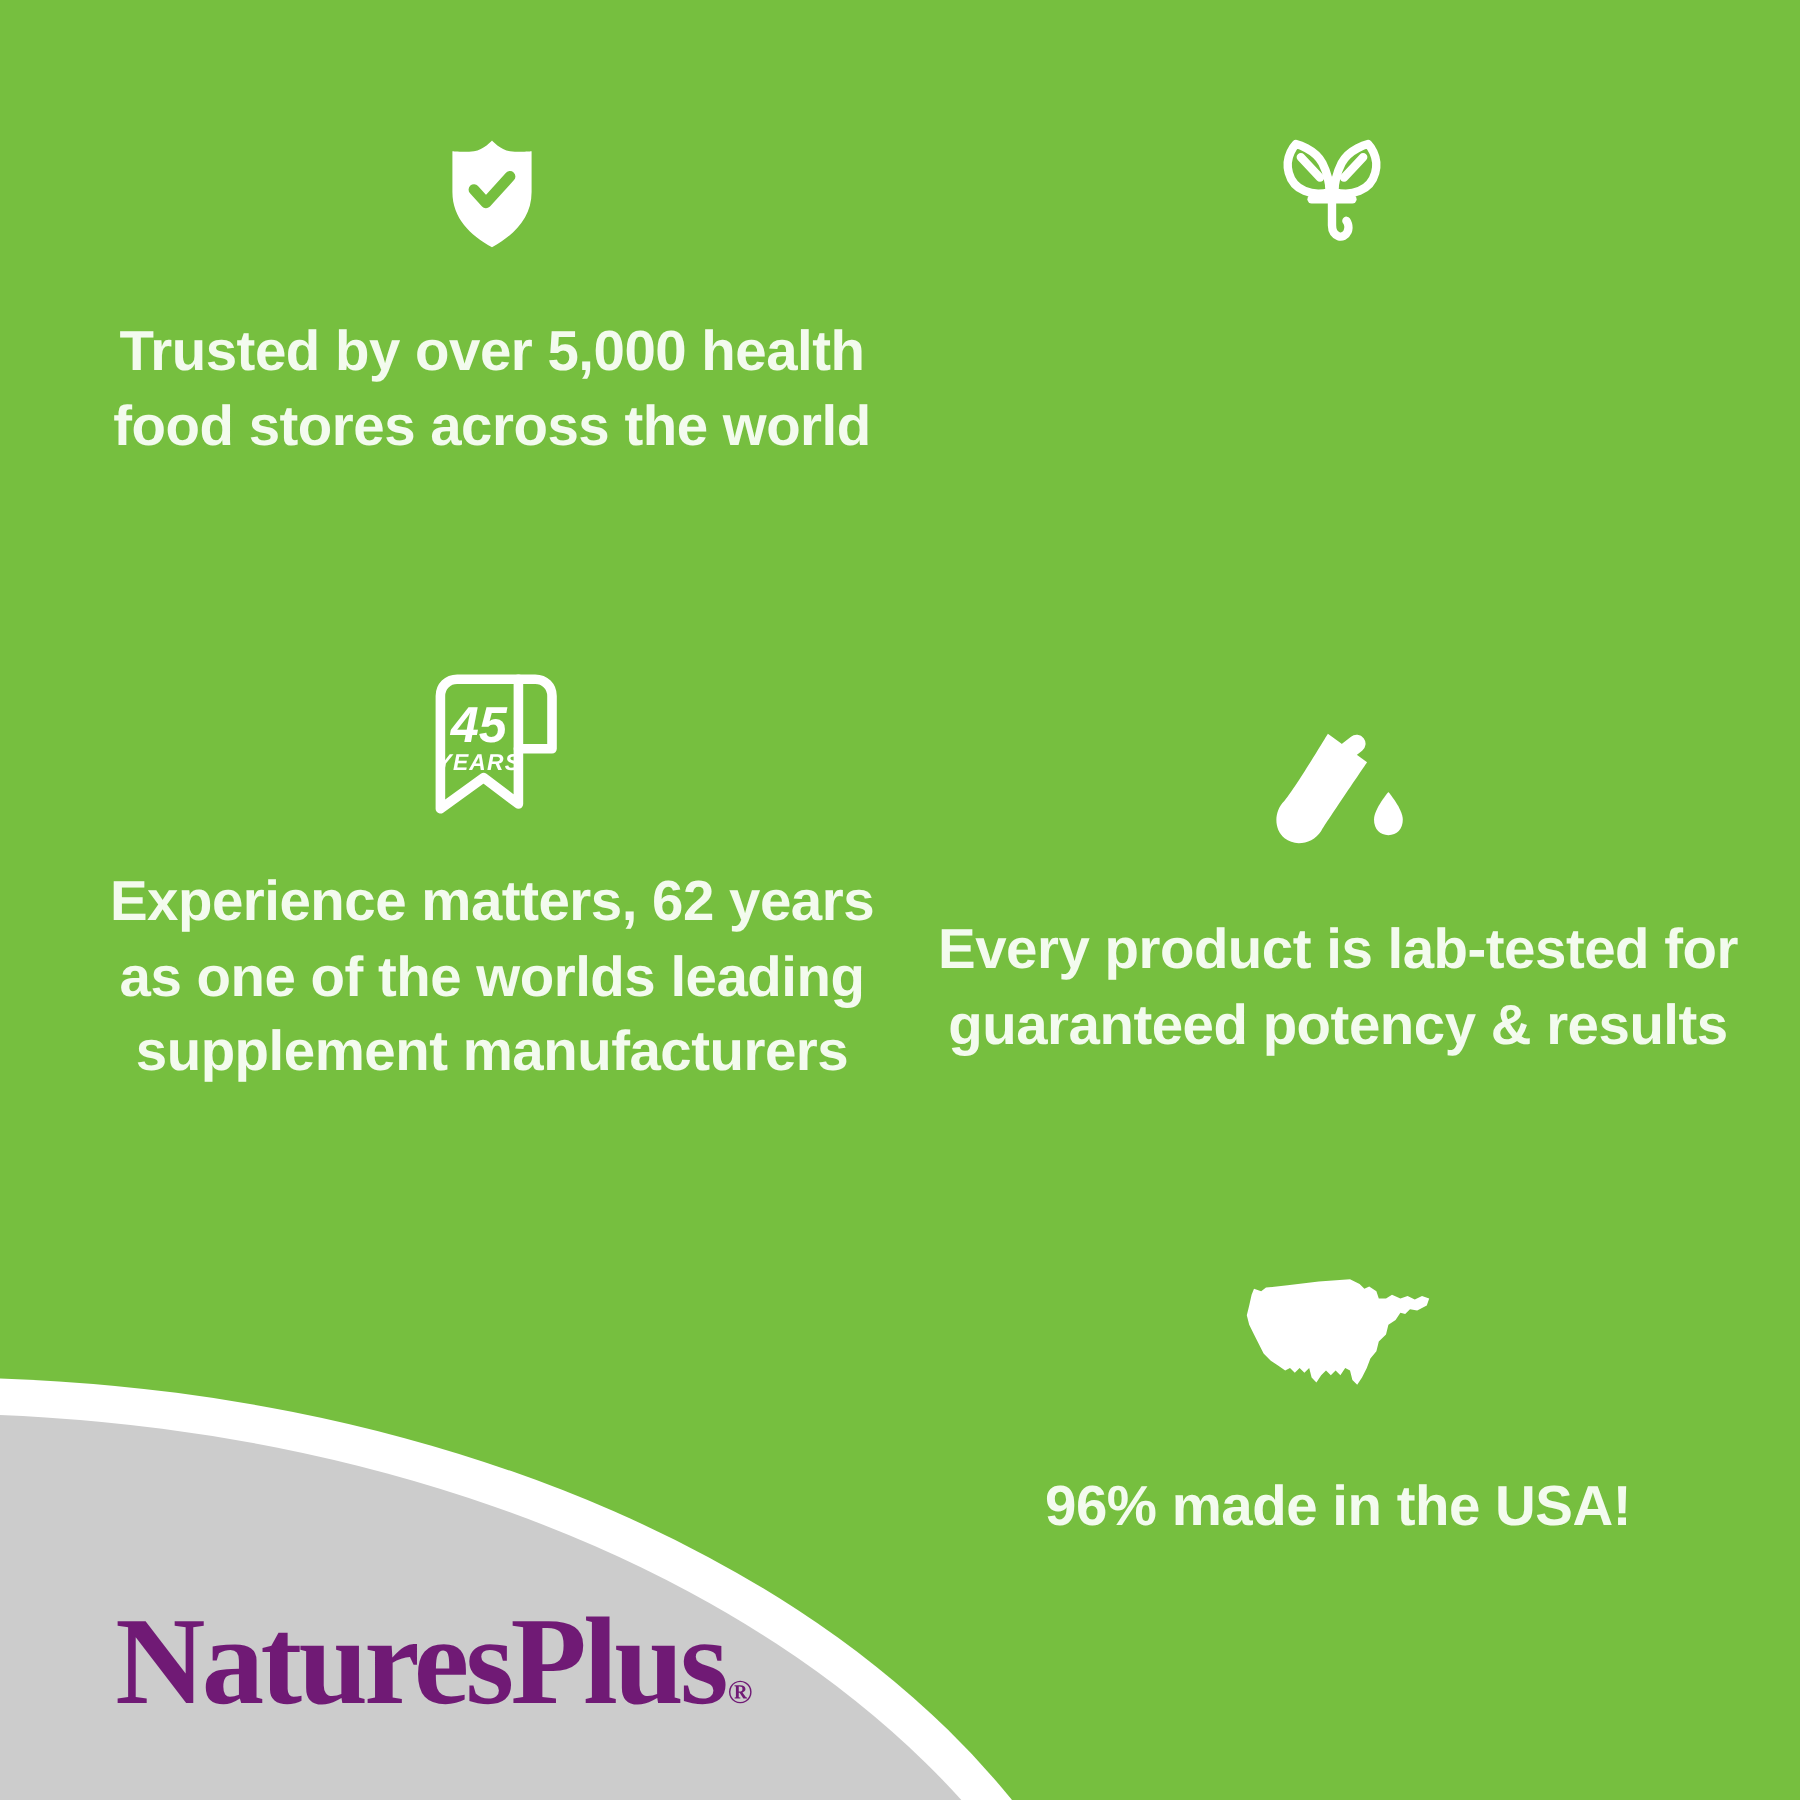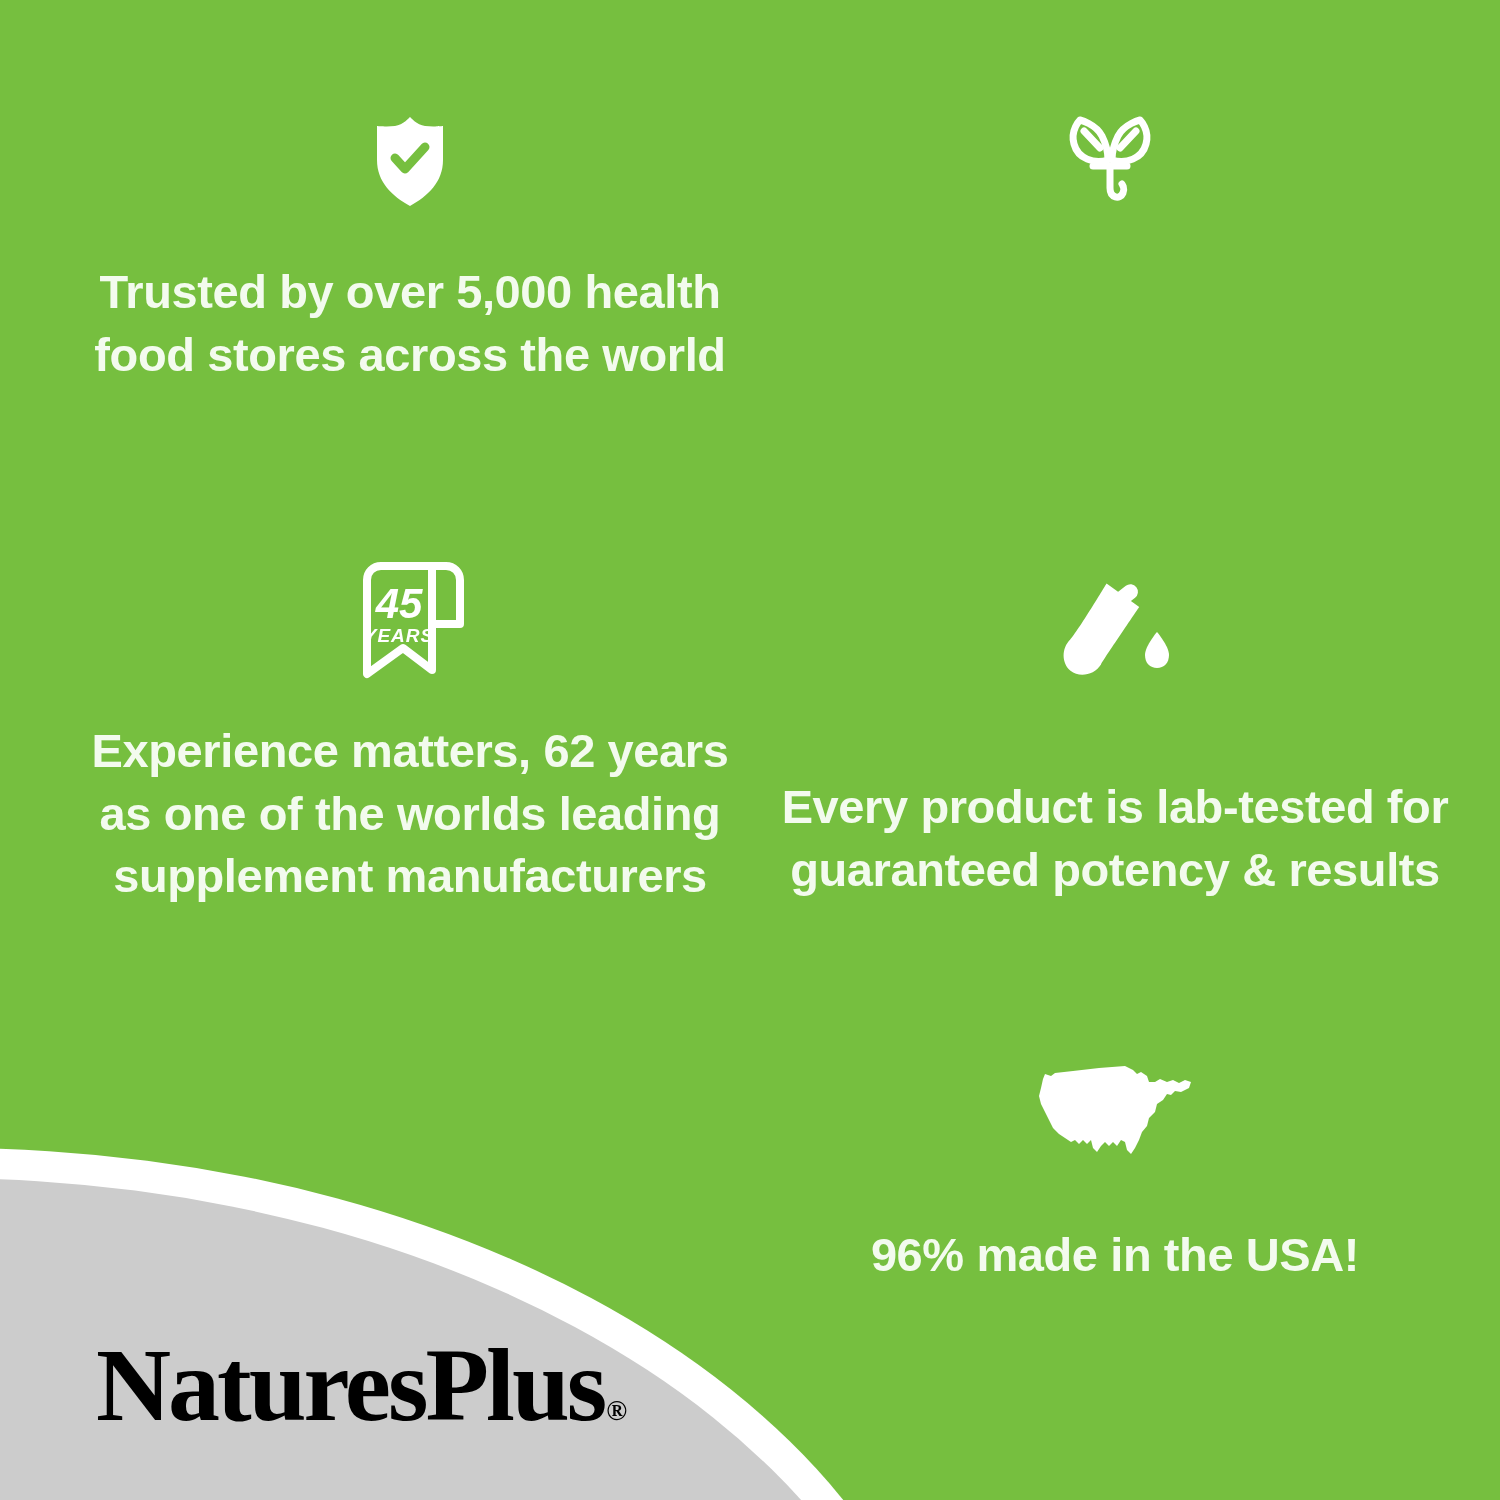--- a/index.html
+++ b/index.html
@@ -33,21 +33,21 @@
     height:1310px;
     background:#cccccc;
   }
 
   
   .brand {
     position:absolute;
     left:96px;
     top:1333px;
     z-index:6;
-    color:#000000;
+    color:#701a75;
     font-family:"Liberation Serif", serif;
     font-size:104px;
     font-weight:700;
     letter-spacing:-3px;
     line-height:1;
     white-space:nowrap;
   }
   .brand .reg {
     font-size:28px;
     vertical-align:baseline;
@@ -81,21 +81,21 @@
   #cell-trusted     { left:80px;  top:112px;  width:660px; }
   #cell-trusted .icon-wrap { height:96px; margin-bottom:53px; }
 
   #cell-experience  { left:60px;  top:562px;  width:700px; }
   #cell-experience .icon-wrap { height:124px; margin-bottom:34px;font-style:italic; }
 
   
   #cell-stateart    { left:760px; top:112px;  width:700px; }
   #cell-stateart .icon-wrap { height:96px; margin-bottom:53px; }
 
-  #cell-labtested   { left:780px; top:576px;  width:670px;gap:44px; }
+  #cell-labtested   { left:780px; top:604px;  width:670px; }
   #cell-labtested .icon-wrap { height:108px; margin-bottom:48px; }
 
   #cell-usa         { left:850px; top:1060px; width:530px; }
   #cell-usa .icon-wrap { height:112px; margin-bottom:52px; }
 </style>
 </head>
 <body>
 
 <div id="stage">
 

